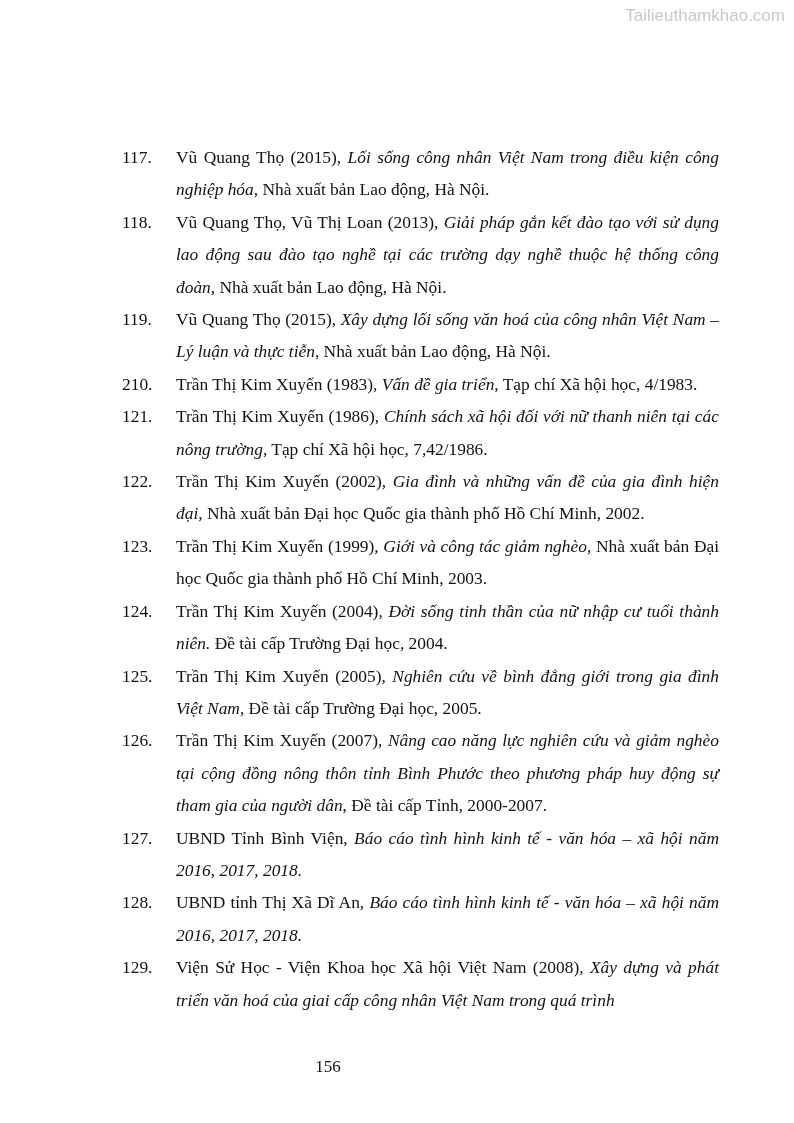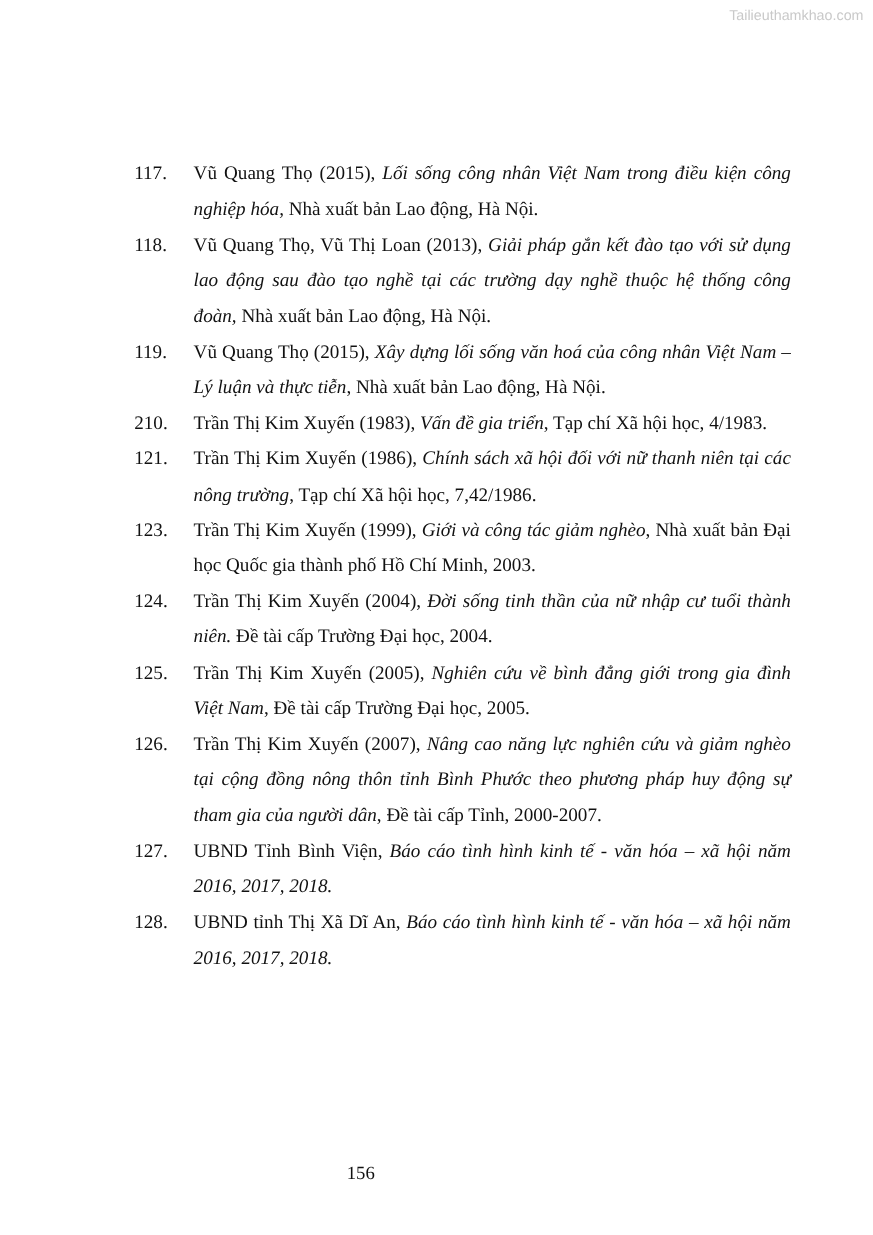--- a/index.html
+++ b/index.html
@@ -1,38 +1,40 @@
 <!DOCTYPE html>
 <html><head>
 <meta charset="utf-8">
 <style>
   html, body { margin: 0; padding: 0; background: #ffffff; }
   body { width: 794px; height: 1123px; position: relative; overflow: hidden;
          font-family: "Liberation Serif", "DejaVu Serif", serif; color: #111; }
   .watermark { position: absolute; top: 6px; right: 9px; font-family: "Liberation Sans", "DejaVu Sans", sans-serif;
-               font-size: 13px; color: #c9c9c9; letter-spacing: 0; }
+               font-size: 17px; color: #c9c9c9; letter-spacing: 0; }
   .refs { position: absolute; left: 0; top: 112px; width: 794px; margin-top: 29px; }
   .ref { position: relative; padding-left: 176px; width: 543px; font-size: 17.4px; line-height: 32.4px;
          text-align: justify; }
   .ref .num { position: absolute; left: 122px; top: 0; }
   .ref i { font-style: italic; }
   .page-num { position: absolute; top: 1057px; left: 0; width: 656px; text-align: center; font-size: 17px; }
 </style>
 </head>
 <body>
 
 <div class="watermark">Tailieuthamkhao.com</div>
 
 <div class="refs" id="refs">
     <div class="ref"><span class="num">117.</span><span>Vũ Quang Thọ (2015), </span><i>Lối sống công nhân Việt Nam trong điều kiện công nghiệp hóa,</i><span> Nhà xuất bản Lao động, Hà Nội.</span></div>
     <div class="ref"><span class="num">118.</span><span>Vũ Quang Thọ, Vũ Thị Loan (2013), </span><i>Giải pháp gắn kết đào tạo với sử dụng lao động sau đào tạo nghề tại các trường dạy nghề thuộc hệ thống công đoàn,</i><span> Nhà xuất bản Lao động, Hà Nội.</span></div>
     <div class="ref"><span class="num">119.</span><span>Vũ Quang Thọ (2015), </span><i>Xây dựng lối sống văn hoá của công nhân Việt Nam – Lý luận và thực tiễn</i><span>, Nhà xuất bản Lao động, Hà Nội.</span></div>
     <div class="ref"><span class="num">210.</span><span>Trần Thị Kim Xuyến (1983), </span><i>Vấn đề gia triển</i><span>, Tạp chí Xã hội học, 4/1983.</span></div>
     <div class="ref"><span class="num">121.</span><span>Trần Thị Kim Xuyến (1986), </span><i>Chính sách xã hội đối với nữ thanh niên tại các nông trường</i><span>, Tạp chí Xã hội học, 7,42/1986.</span></div>
+    <div class="ref"><span class="num">122.</span><span>Trần Thị Kim Xuyến (2002), </span><i>Gia đình và những vấn đề của gia đình hiện đại,</i><span> Nhà xuất bản Đại học Quốc gia thành phố Hồ Chí Minh, 2002.</span></div>
     <div class="ref"><span class="num">123.</span><span>Trần Thị Kim Xuyến (1999), </span><i>Giới và công tác giảm nghèo</i><span>, Nhà xuất bản Đại học Quốc gia thành phố Hồ Chí Minh, 2003.</span></div>
     <div class="ref"><span class="num">124.</span><span>Trần Thị Kim Xuyến (2004), </span><i>Đời sống tinh thần của nữ nhập cư tuổi thành niên.</i><span> Đề tài cấp Trường Đại học, 2004.</span></div>
     <div class="ref"><span class="num">125.</span><span>Trần Thị Kim Xuyến (2005), </span><i>Nghiên cứu về bình đẳng giới trong gia đình Việt Nam</i><span>, Đề tài cấp Trường Đại học, 2005.</span></div>
     <div class="ref"><span class="num">126.</span><span>Trần Thị Kim Xuyến (2007), </span><i>Nâng cao năng lực nghiên cứu và giảm nghèo tại cộng đồng nông thôn tỉnh Bình Phước theo phương pháp huy động sự tham gia của người dân</i><span>, Đề tài cấp Tỉnh, 2000-2007.</span></div>
     <div class="ref"><span class="num">127.</span><span>UBND Tỉnh Bình Viện, </span><i>Báo cáo tình hình kinh tế - văn hóa – xã hội năm 2016, 2017, 2018.</i></div>
     <div class="ref"><span class="num">128.</span><span>UBND tỉnh Thị Xã Dĩ An, </span><i>Báo cáo tình hình kinh tế - văn hóa – xã hội năm 2016, 2017, 2018.</i></div>
+    <div class="ref"><span class="num">129.</span><span>Viện Sử Học - Viện Khoa học Xã hội Việt Nam (2008), </span><i>Xây dựng và phát triển văn hoá của giai cấp công nhân Việt Nam trong quá trình</i></div>
   </div>
 
 <div class="page-num">156</div>
 
 </body></html>

